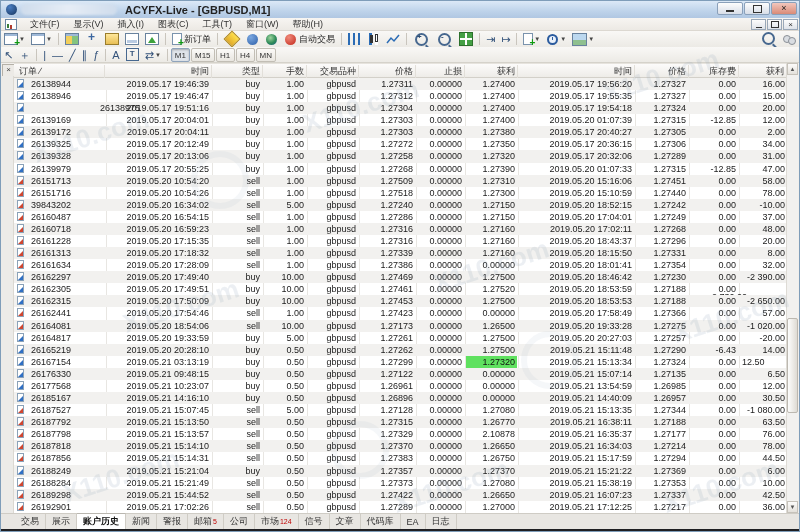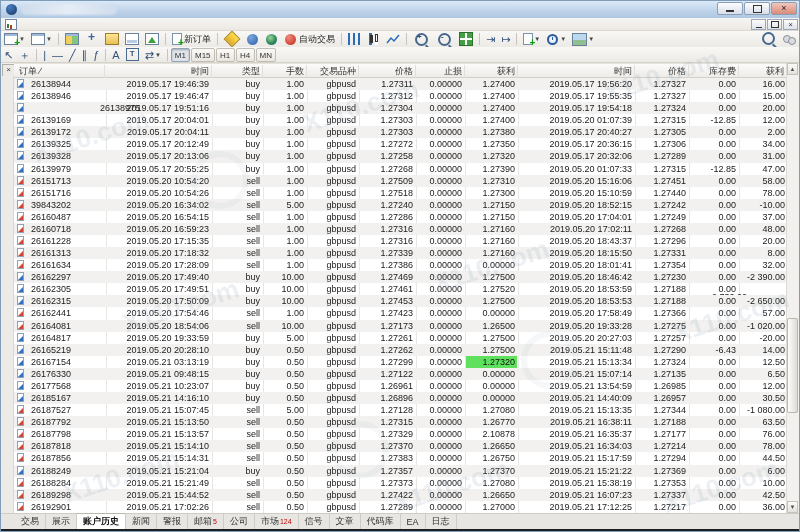--- a/index.html
+++ b/index.html
@@ -120,33 +120,43 @@
   .wmc{position:absolute;width:46px;height:46px;border:6px solid #9fb0c2;border-radius:50%;opacity:.10;pointer-events:none;}
 </style>
 </head>
 <body>
 
 <div class="app">
 
   <div class="titlebar">
     <span class="appicon"></span>
     <span class="blurpatch"></span>
+    <span class="title-text">ACYFX-Live - [GBPUSD,M1]</span>
     <span class="wincontrols">
       <span class="wbtn">
           <span class="minbar"></span>
         </span>
       <span class="wbtn">
           <span class="maxbox"></span>
         </span>
       <span class="wbtn close">×</span>
     </span>
   </div>
 
   <div class="menubar">
     <span class="mdiicon"></span>
+    <span style="display: flex;">
+        <span class="menu-item">文件(F)</span>
+        <span class="menu-item">显示(V)</span>
+        <span class="menu-item">插入(I)</span>
+        <span class="menu-item">图表(C)</span>
+        <span class="menu-item">工具(T)</span>
+        <span class="menu-item">窗口(W)</span>
+        <span class="menu-item">帮助(H)</span>
+      </span>
     <span class="mdicontrols">
       <span class="mbtn">
           <span class="minbar"></span>
         </span>
       <span class="mbtn">
           <span class="maxbox"></span>
         </span>
       <span class="mbtn">×</span>
     </span>
   </div>
@@ -668,21 +678,21 @@
         <span class="cell" style="left: 94px; width: 103px; text-align: right;">2019.05.21 03:13:19</span>
         <span class="cell" style="left: 199px; width: 49px; text-align: right;">buy</span>
         <span class="cell" style="left: 250px; width: 42px; text-align: right;">0.50</span>
         <span class="cell" style="left: 294px; width: 50px; text-align: right;">gbpusd</span>
         <span class="cell" style="left: 346px; width: 55px; text-align: right;">1.27299</span>
         <span class="cell" style="left: 403px; width: 47px; text-align: right;">0.00000</span>
         <span class="cell hl" style="left: 452px; width: 51px; text-align: right;">1.27320</span>
         <span class="cell" style="left: 505px; width: 115px; text-align: right;">2019.05.21 15:13:34</span>
         <span class="cell" style="left: 622px; width: 52px; text-align: right;">1.27324</span>
         <span class="cell" style="left: 676px; width: 48px; text-align: right;">0.00</span>
-        <span class="cell" style="left: 726px; width: 47px; text-align: right;">12.50</span>
+        <span class="cell" style="left: 726px; width: 47px; ">12.50</span>
       </div>
       <div class="row stripe">
         <span class="doc buy"></span>
         <span class="cell" style="left: 15px; width: 77px; text-align: left;">26176330</span>
         <span class="cell" style="left: 94px; width: 103px; text-align: right;">2019.05.21 09:48:15</span>
         <span class="cell" style="left: 199px; width: 49px; text-align: right;">buy</span>
         <span class="cell" style="left: 250px; width: 42px; text-align: right;">0.50</span>
         <span class="cell" style="left: 294px; width: 50px; text-align: right;">gbpusd</span>
         <span class="cell" style="left: 346px; width: 55px; text-align: right;">1.27122</span>
         <span class="cell" style="left: 403px; width: 47px; text-align: right;">0.00000</span>

